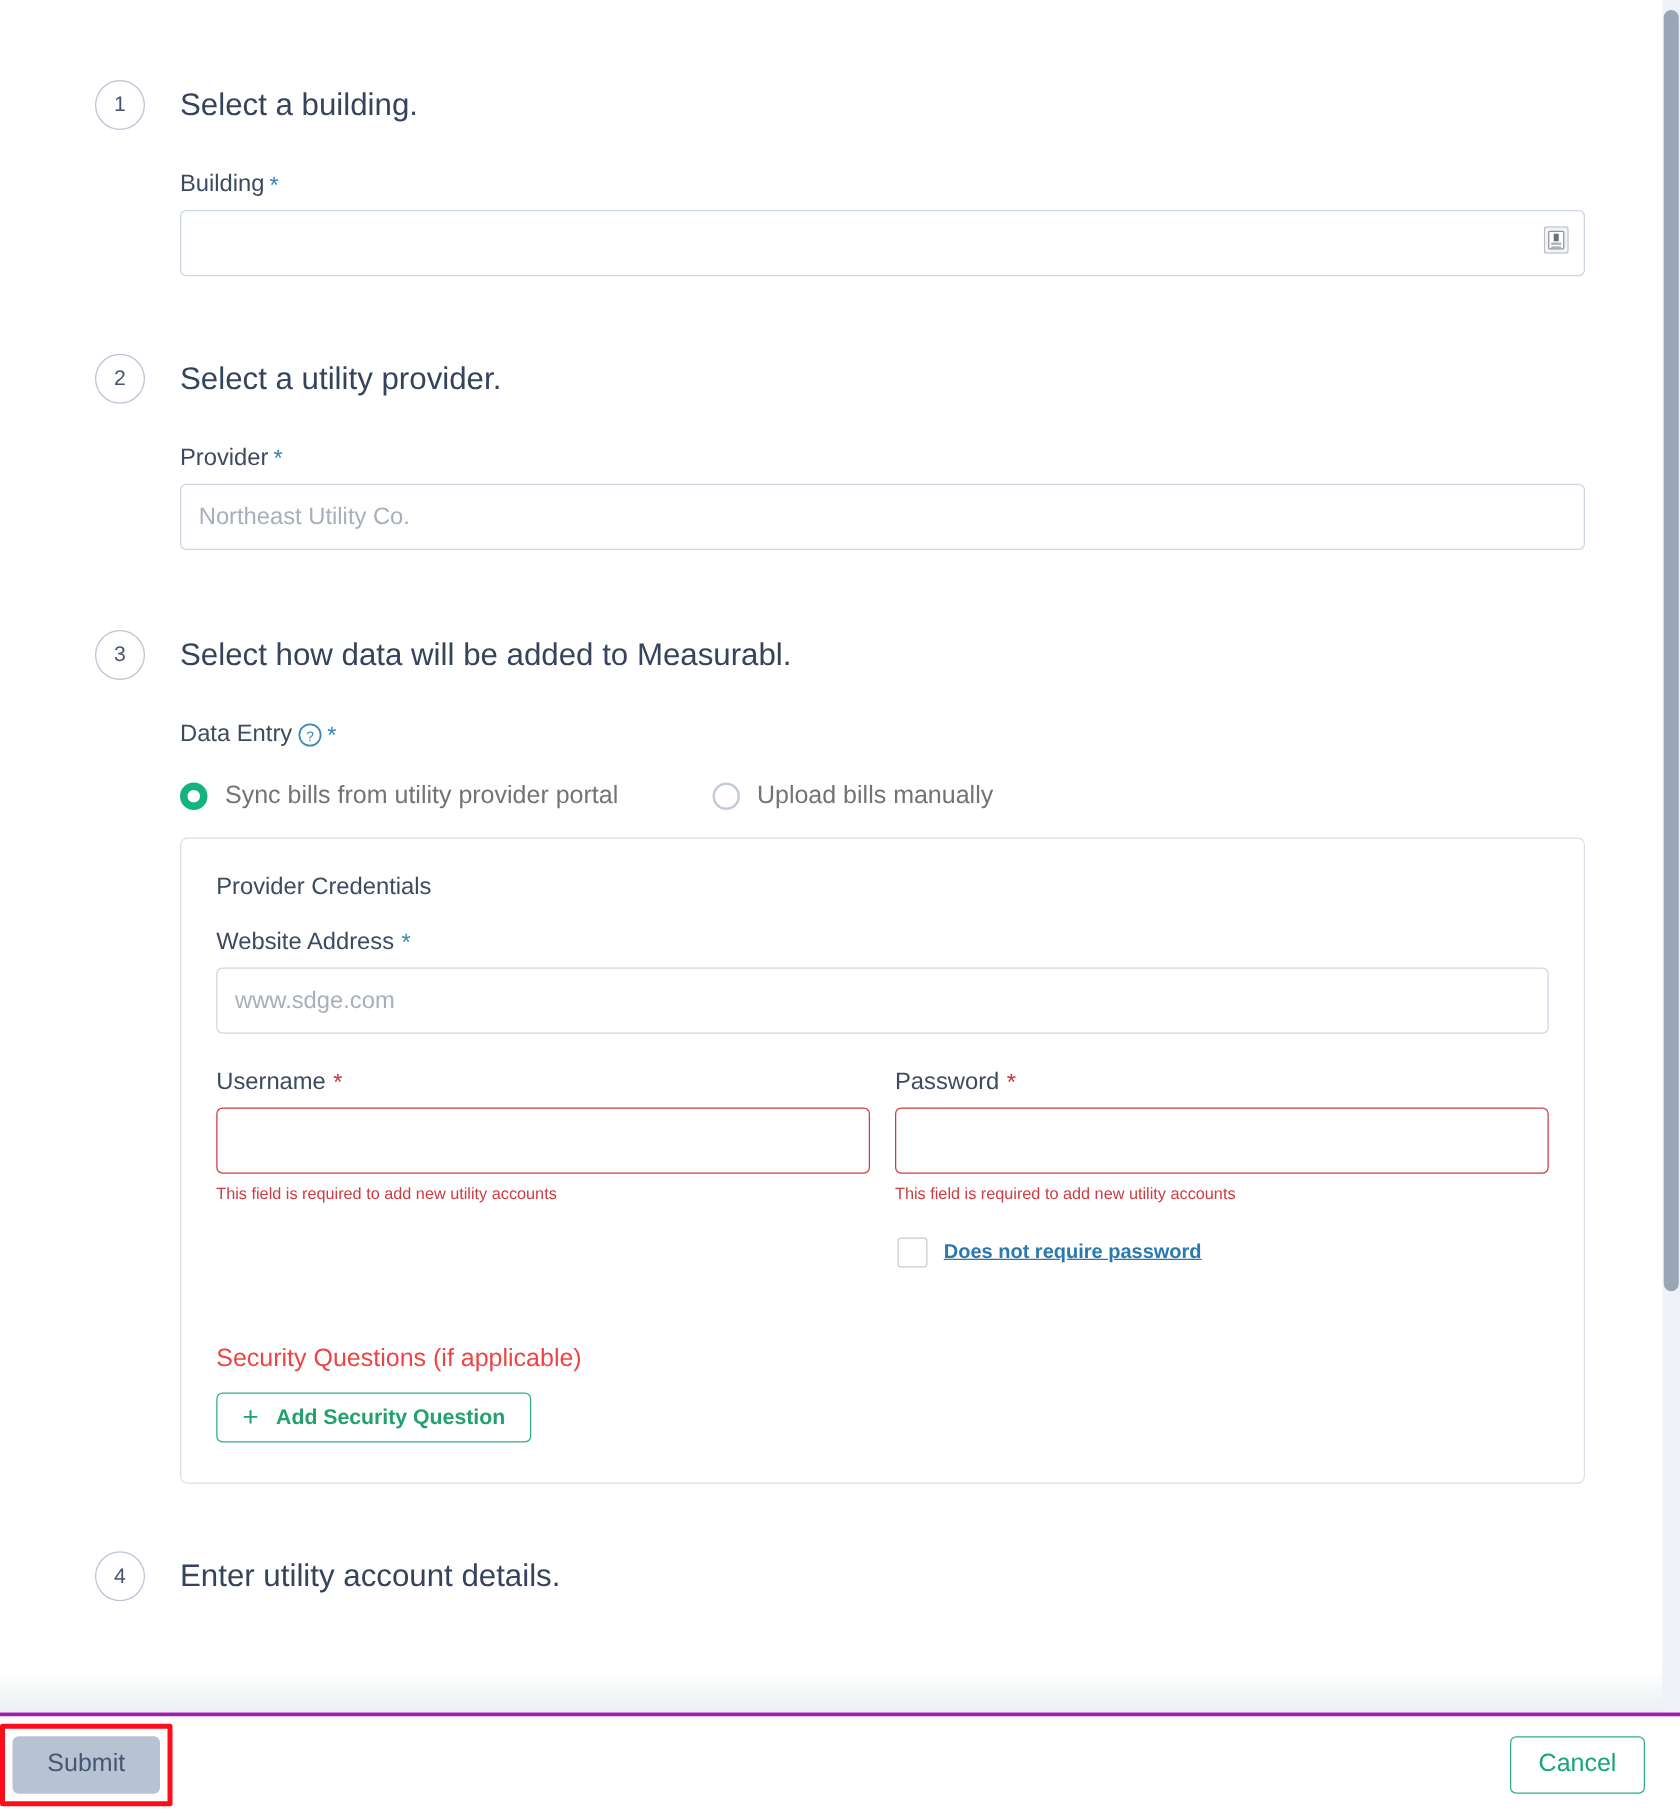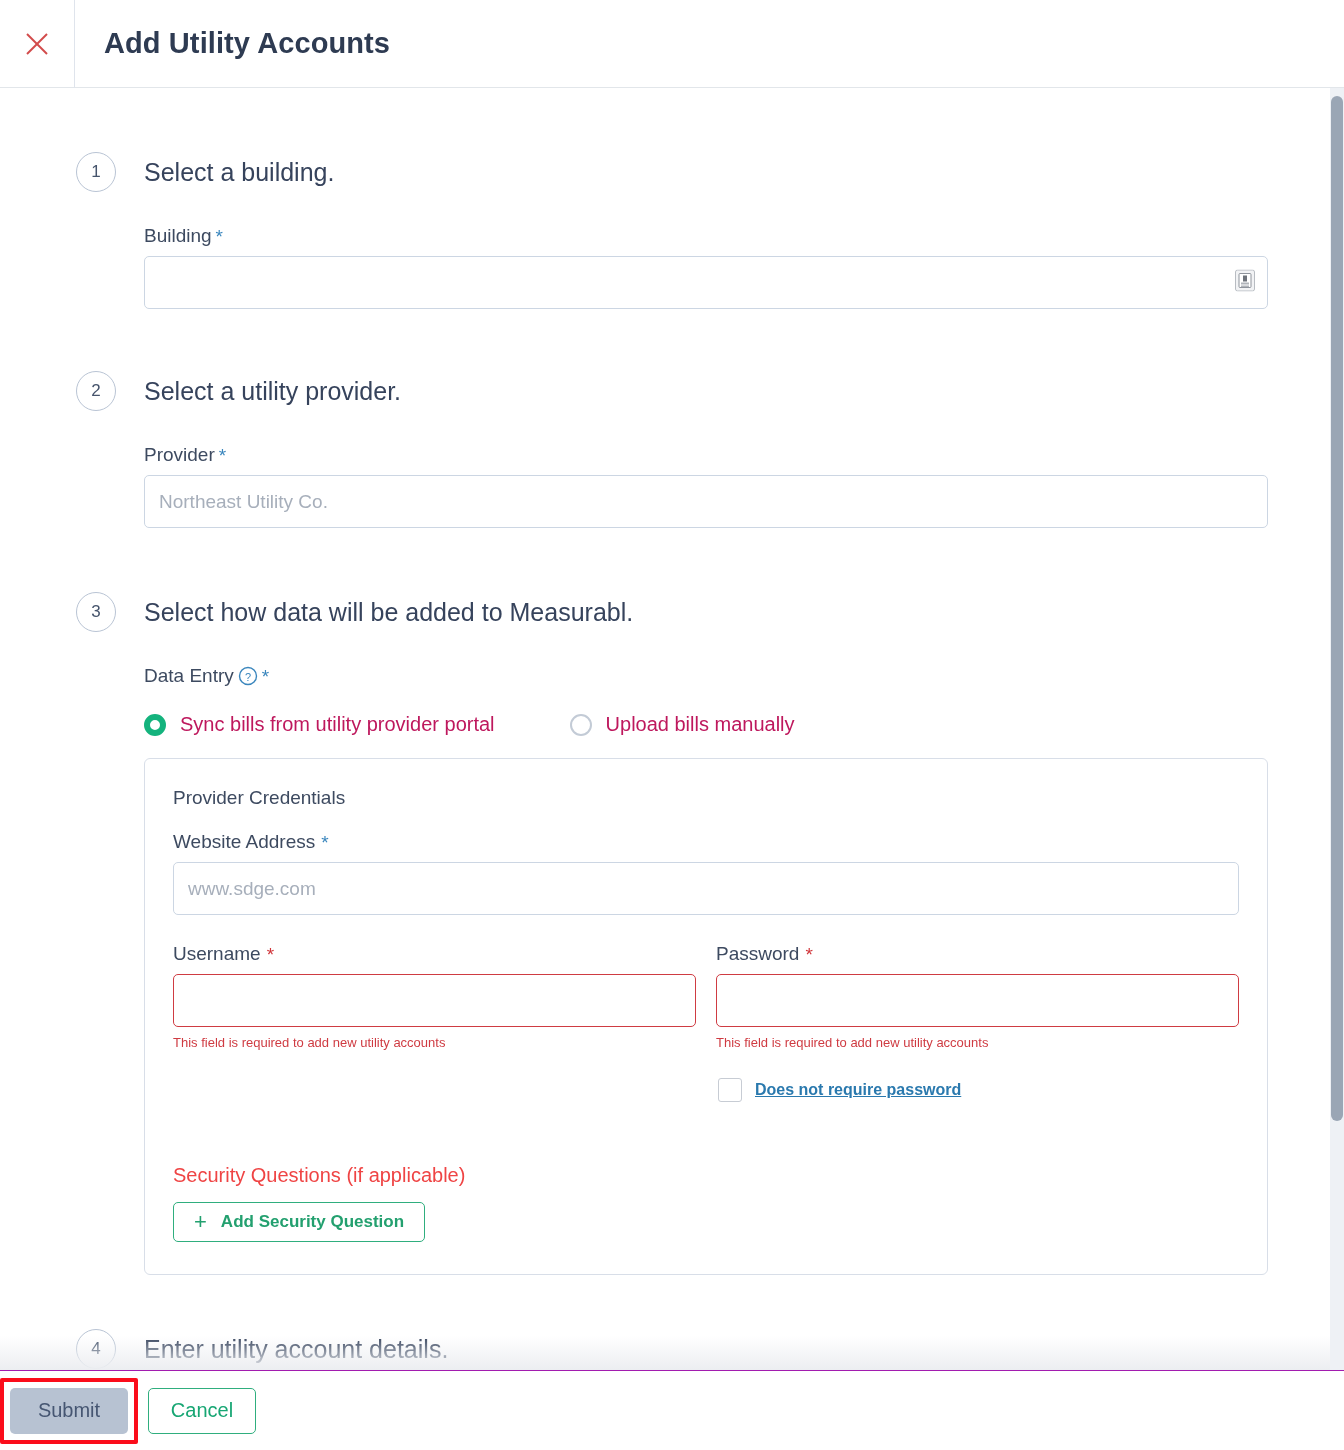--- a/index.html
+++ b/index.html
@@ -124,21 +124,21 @@
   .radio {
     width: 22px; height: 22px; border-radius: 50%;
     border: 2px solid #c3cbd6;
     background: #fff;
     flex: 0 0 22px;
   }
   .radio.on {
     border: 6px solid #14b37d;
     background: #fff;
   }
-  .radio-label { font-size: 20px; color: #be185d; margin-left: 14px; }
+  .radio-label { font-size: 20px; color: #737373; margin-left: 14px; }
 
   
   .cred-panel {
     margin-top: 22px;
     border: 1px solid #d8dee8;
     border-radius: 6px;
     padding: 28px 28px 32px 28px;
     background: #fff;
   }
   .cred-title { font-size: 19px; color: #3d4a60; margin-bottom: 6px; }
@@ -211,24 +211,24 @@
     height: 1025px;
     border-radius: 6px;
     background: #9aa6b5;
   }
 
   
   .footer {
     flex: 0 0 80px;
     height: 80px;
     background: #ffffff;
-    border-top: 1px solid #a21caf;
-    display: flex;
-    align-items: center;
-    justify-content: flex-start;
+    border-top: 3px solid #a21caf;
+    display: flex;
+    align-items: center;
+    justify-content: space-between;
     padding-right: 28px;
     position: relative;
   }
   .btn {
     height: 46px;
     border-radius: 5px;
     font-size: 20px;
     display: inline-flex; align-items: center; justify-content: center;
     cursor: pointer;
   }
@@ -250,29 +250,20 @@
     background: #fff;
     color: #17a673;
     border: 1px solid #2fae7e;
   }
 </style>
 </head>
 <body>
 
 <div class="app">
 
-  <div class="header">
-    <div class="close-cell">
-      <svg class="close-icon" width="26" height="26" viewBox="0 0 26 26">
-        <line x1="3" y1="3" x2="23" y2="23" stroke="#d24b4b" stroke-width="2"></line>
-        <line x1="23" y1="3" x2="3" y2="23" stroke="#d24b4b" stroke-width="2"></line>
-      </svg>
-    </div>
-    <div class="header-title">Add Utility Accounts</div>
-  </div>
 
   <div class="body-scroll">
     <div class="content">
 
       <div class="step" style="margin-top:64px;">
         <div class="step-num">1</div>
         <div class="step-title">Select a building.</div>
         <div class="field-label">
           <span>Building</span>
           <span class="req">*</span>

